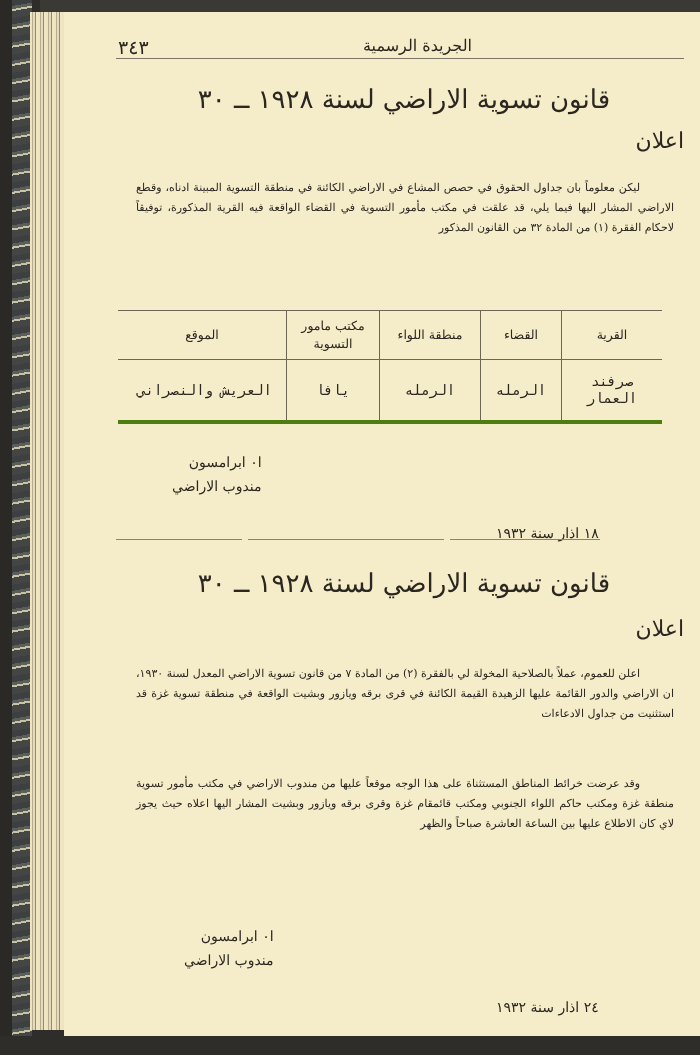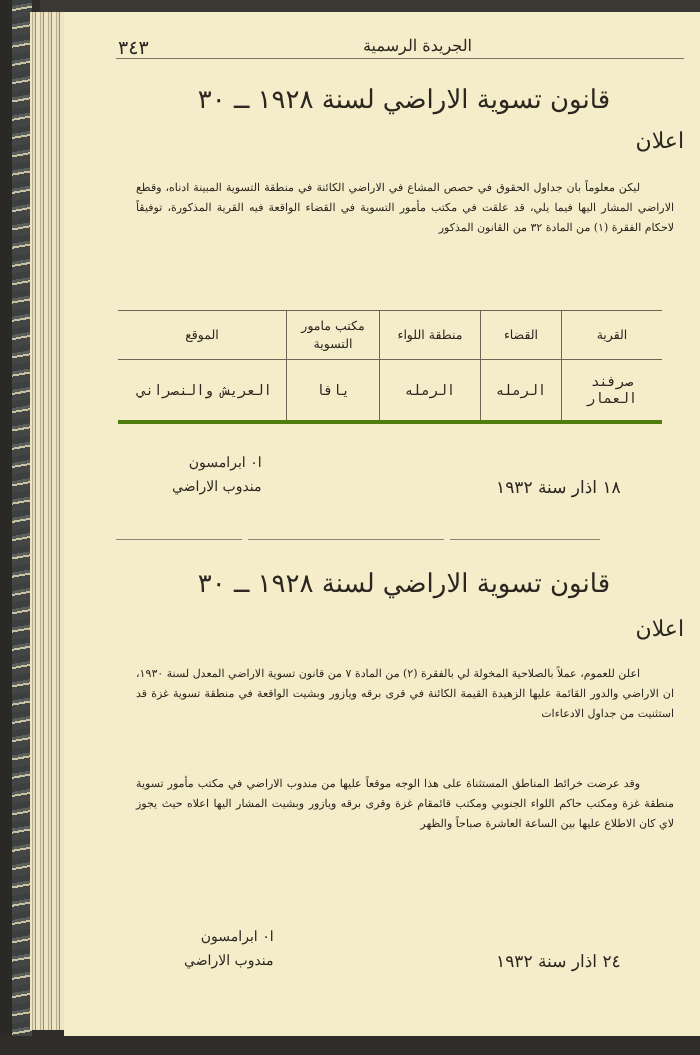--- a/index.html
+++ b/index.html
@@ -66,21 +66,21 @@
       text-align: center; font-weight: normal; padding: 0 4px;
     }
     table.settle tr:first-child th { border-top: 1px solid #6d6656; border-bottom: 1px solid #6d6656; height: 48px; font-size: 12.5px; line-height: 18px;}
     table.settle tr:last-child td { border-bottom: 4px solid #4d7c0f; height: 60px; font-family: Liberation Mono, monospace; }
     table.settle th:first-child, table.settle td:first-child { border-right: none; }
     table.settle th:last-child, table.settle td:last-child { border-left: none; }
     .sig {
       position: absolute; direction: rtl; font-size: 14px; line-height: 24px;
     }
     .date {
-      position: absolute; direction: rtl; font-size: 17px;
+      position: absolute; direction: rtl; font-size: 14px; margin-top: 48px;
     }
     .divider {
       position: absolute; top: 527px; height: 1px; background: #8a8272;
     }
   </style>
 </head>
 <body>
 
 <div class="binding"></div>
 <div class="marbled"></div>

